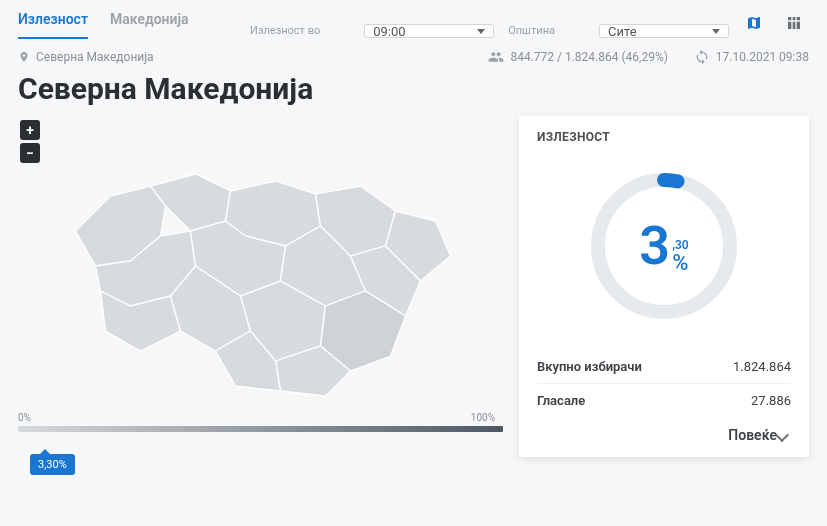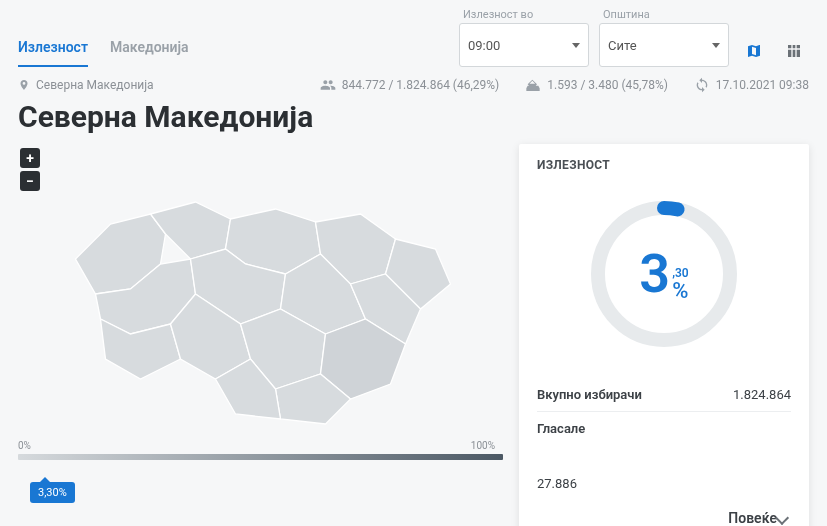--- a/index.html
+++ b/index.html
@@ -20,27 +20,28 @@
   .tabs { display: flex; gap: 22px; flex:1; }
   .tab {
     font-size: 14px;
     font-weight: 600;
     color: #9aa1a8;
     padding-bottom: 10px;
     cursor: pointer;
     border-bottom: 2px solid transparent;
   }
   .tab.active { color: #1977d3; border-bottom: 2px solid #1977d3; }
-  .sel-group { display:flex; flex-direction:column; font-size:11px; color:#9aa1a8; }
+  .sel-group { display:flex; flex-direction:row; font-size:11px; color:#9aa1a8; }
   .sel-group label { padding-left:4px; margin-bottom:2px; }
   .sel {
     background:#fff; border:1px solid #d3d7da; border-radius:3px;
-    height:44px; padding:0 8px; display:flex; align-items:center;
+    height:14px; padding:0 8px; display:flex; align-items:center;
     justify-content:space-between; font-size:13px; color:#555; width:130px;
     cursor:pointer;
+    margin-left:44px;
   }
   .caret {
     width:0;height:0;border-left:4px solid transparent;border-right:4px solid transparent;
     border-top:5px solid #666;
   }
   .iconbtn {
     width:30px;height:30px;display:flex;align-items:center;justify-content:center;
     cursor:pointer;color:#1977d3;margin-bottom:1px;
   }
   .iconbtn.gray{color:#6b7177;}
@@ -77,21 +78,21 @@
   .donut{position:relative;width:160px;height:160px;}
   .donut svg{transform:rotate(-90deg);}
   .donut-center{position:absolute;inset:0;display:flex;align-items:center;justify-content:center;}
   .big3{font-size:54px;font-weight:600;color:#1977d3;line-height:1;}
   .pct-side{display:flex;flex-direction:column;margin-left:2px;margin-top:20px;}
   .dec{font-size:12px;color:#1977d3;font-weight:600;}
   .pctsym{font-size:22px;color:#1977d3;font-weight:500;line-height:1;}
   .rows{margin-top:6px;}
   .row{display:flex;justify-content:space-between;align-items:baseline;
     border-bottom:1px solid #eceef0;padding:9px 0;font-size:13px;gap:40px;}
-  .row:last-child{border-bottom:none;flex-direction:column;}
+  .row:last-child{border-bottom:none;}
   .row .k{color:#3c4146;font-weight:600;}
   .row .v{color:#3c4146;}
   .row .sub{color:#a1a6ab;font-size:12px;margin-right:6px;}
   .more{display:flex;justify-content:flex-end;align-items:center;
     padding-top:10px;font-size:14px;font-weight:600;color:#3c4146;cursor:pointer;}
   .chev{width:10px;height:10px;border-right:2px solid #6b7177;border-bottom:2px solid #6b7177;
     transform:rotate(45deg);margin-right:4px;}
   svg.ic{width:16px;height:16px;fill:currentColor;}
 </style>
 </head>
@@ -134,26 +135,20 @@
         <path d="M12 2C8 2 5 5 5 9c0 5 7 13 7 13s7-8 7-13c0-4-3-7-7-7zm0 9.5A2.5 2.5 0 1112 6a2.5 2.5 0 010 5.5z"></path>
       </svg>
     <span>Северна Македонија</span>
   </div>
   <div class="stats">
     <div class="grp">
       <svg class="ic" style="color:#9aa1a8" viewBox="0 0 24 24">
           <path d="M16 11c1.7 0 3-1.3 3-3s-1.3-3-3-3-3 1.3-3 3 1.3 3 3 3zM8 11c1.7 0 3-1.3 3-3S9.7 5 8 5 5 6.3 5 8s1.3 3 3 3zm0 2c-2.3 0-7 1.2-7 3.5V19h14v-2.5C15 14.2 10.3 13 8 13zm8 0c-.3 0-.6 0-1 .1 1.2.9 2 2 2 3.4V19h6v-2.5c0-2.3-4.7-3.5-7-3.5z"></path>
         </svg>
       <span>844.772 / 1.824.864 (46,29%)</span>
-    </div>
-    <div class="grp">
-      <svg class="ic" style="color:#9aa1a8" viewBox="0 0 24 24">
-          <path d="M18 13h-2l2-2-7-7-7 7 2 2H4l-2 4v4h20v-4l-2-4zM11 5.8L15.2 10H6.8L11 5.8z"></path>
-        </svg>
-      <span>1.593 / 3.480 (45,78%)</span>
     </div>
     <div class="grp">
       <svg class="ic" style="color:#9aa1a8" viewBox="0 0 24 24">
           <path d="M12 4V1L8 5l4 4V6c3.3 0 6 2.7 6 6 0 1-.3 2-.7 2.8l1.5 1.5C19.5 15 20 13.6 20 12c0-4.4-3.6-8-8-8zm0 14c-3.3 0-6-2.7-6-6 0-1 .3-2 .7-2.8L5.2 7.7C4.5 9 4 10.4 4 12c0 4.4 3.6 8 8 8v3l4-4-4-4v3z"></path>
         </svg>
       <span>17.10.2021 09:38</span>
     </div>
   </div>
 </div>
 

